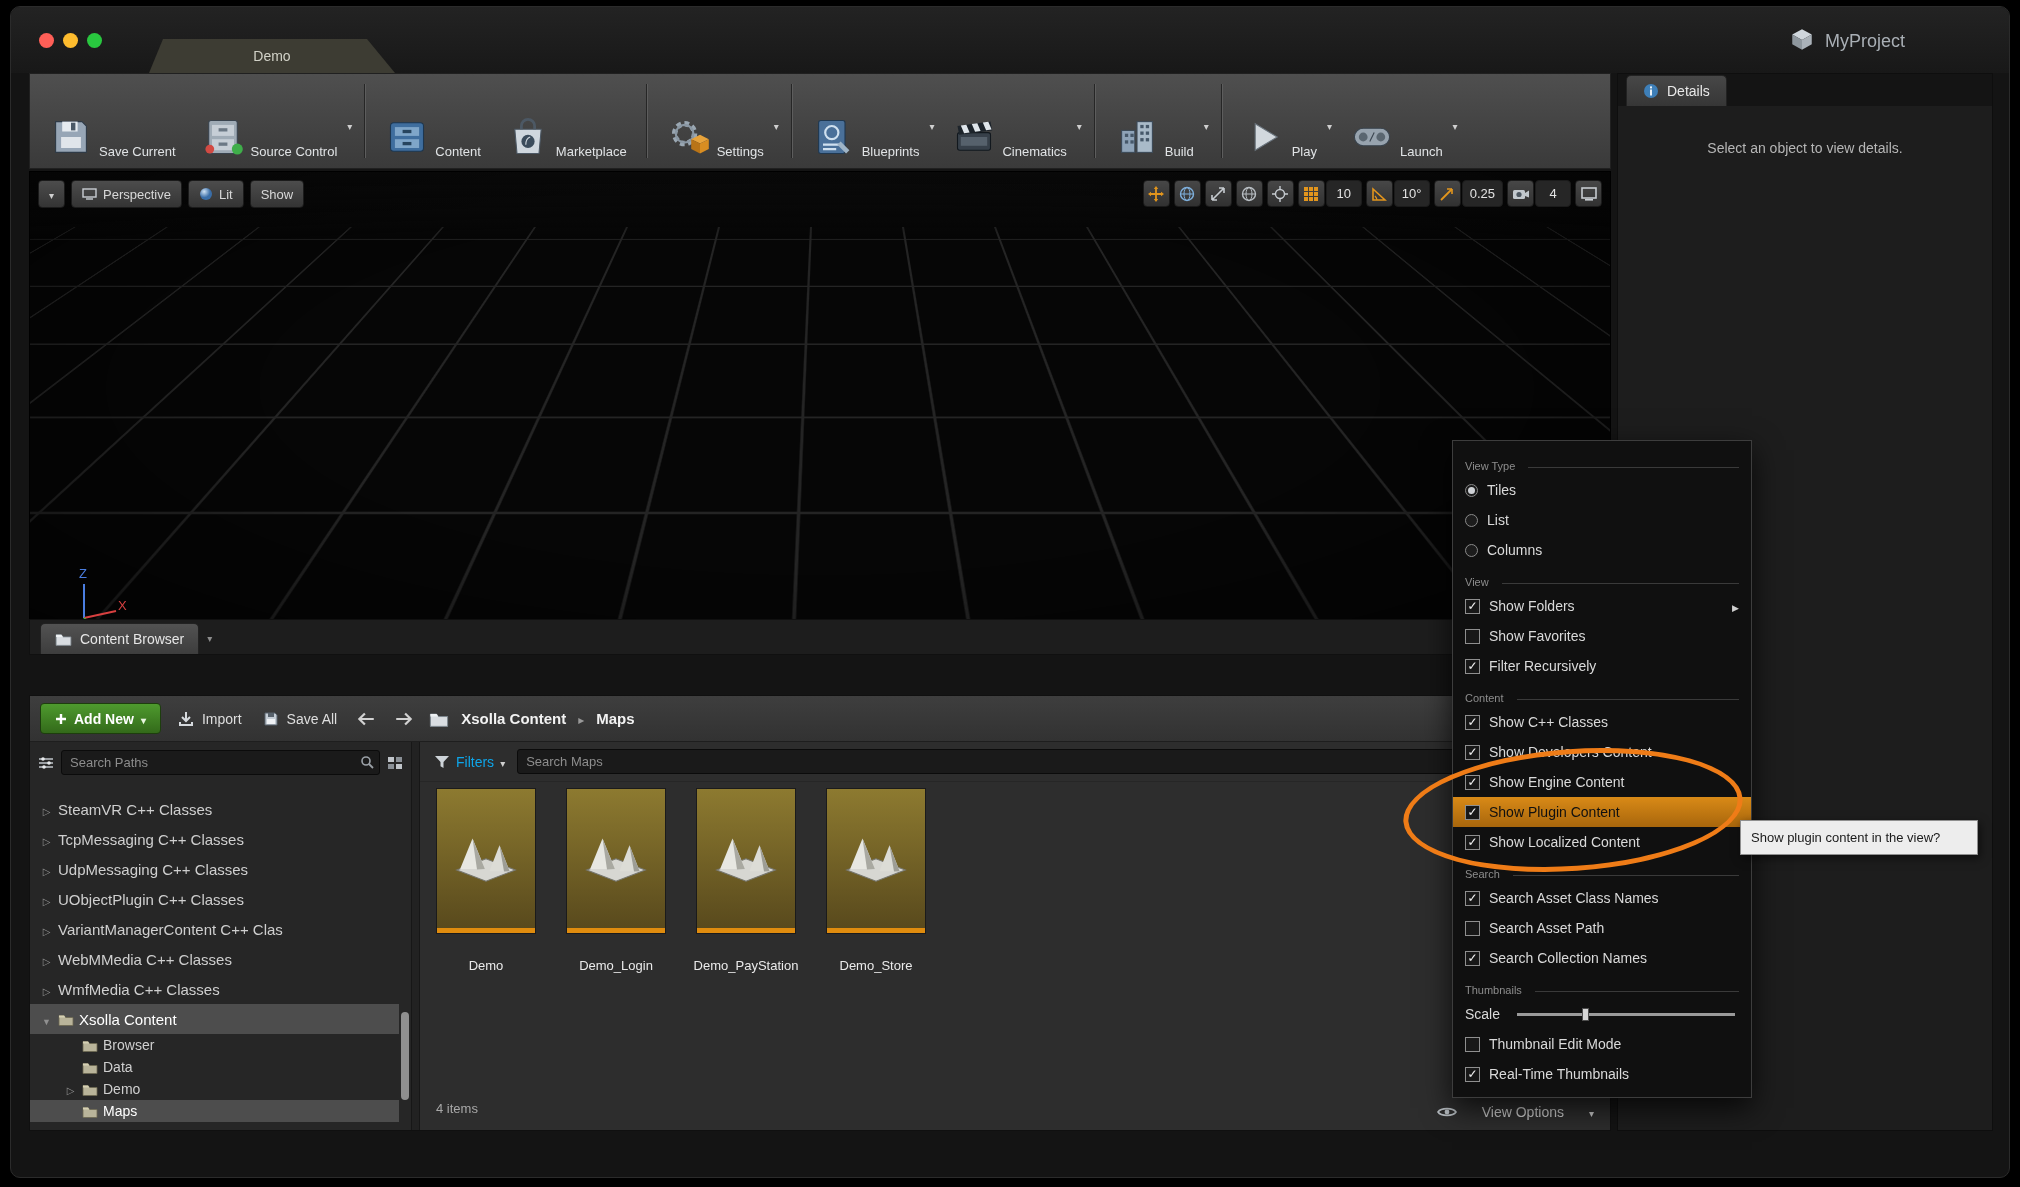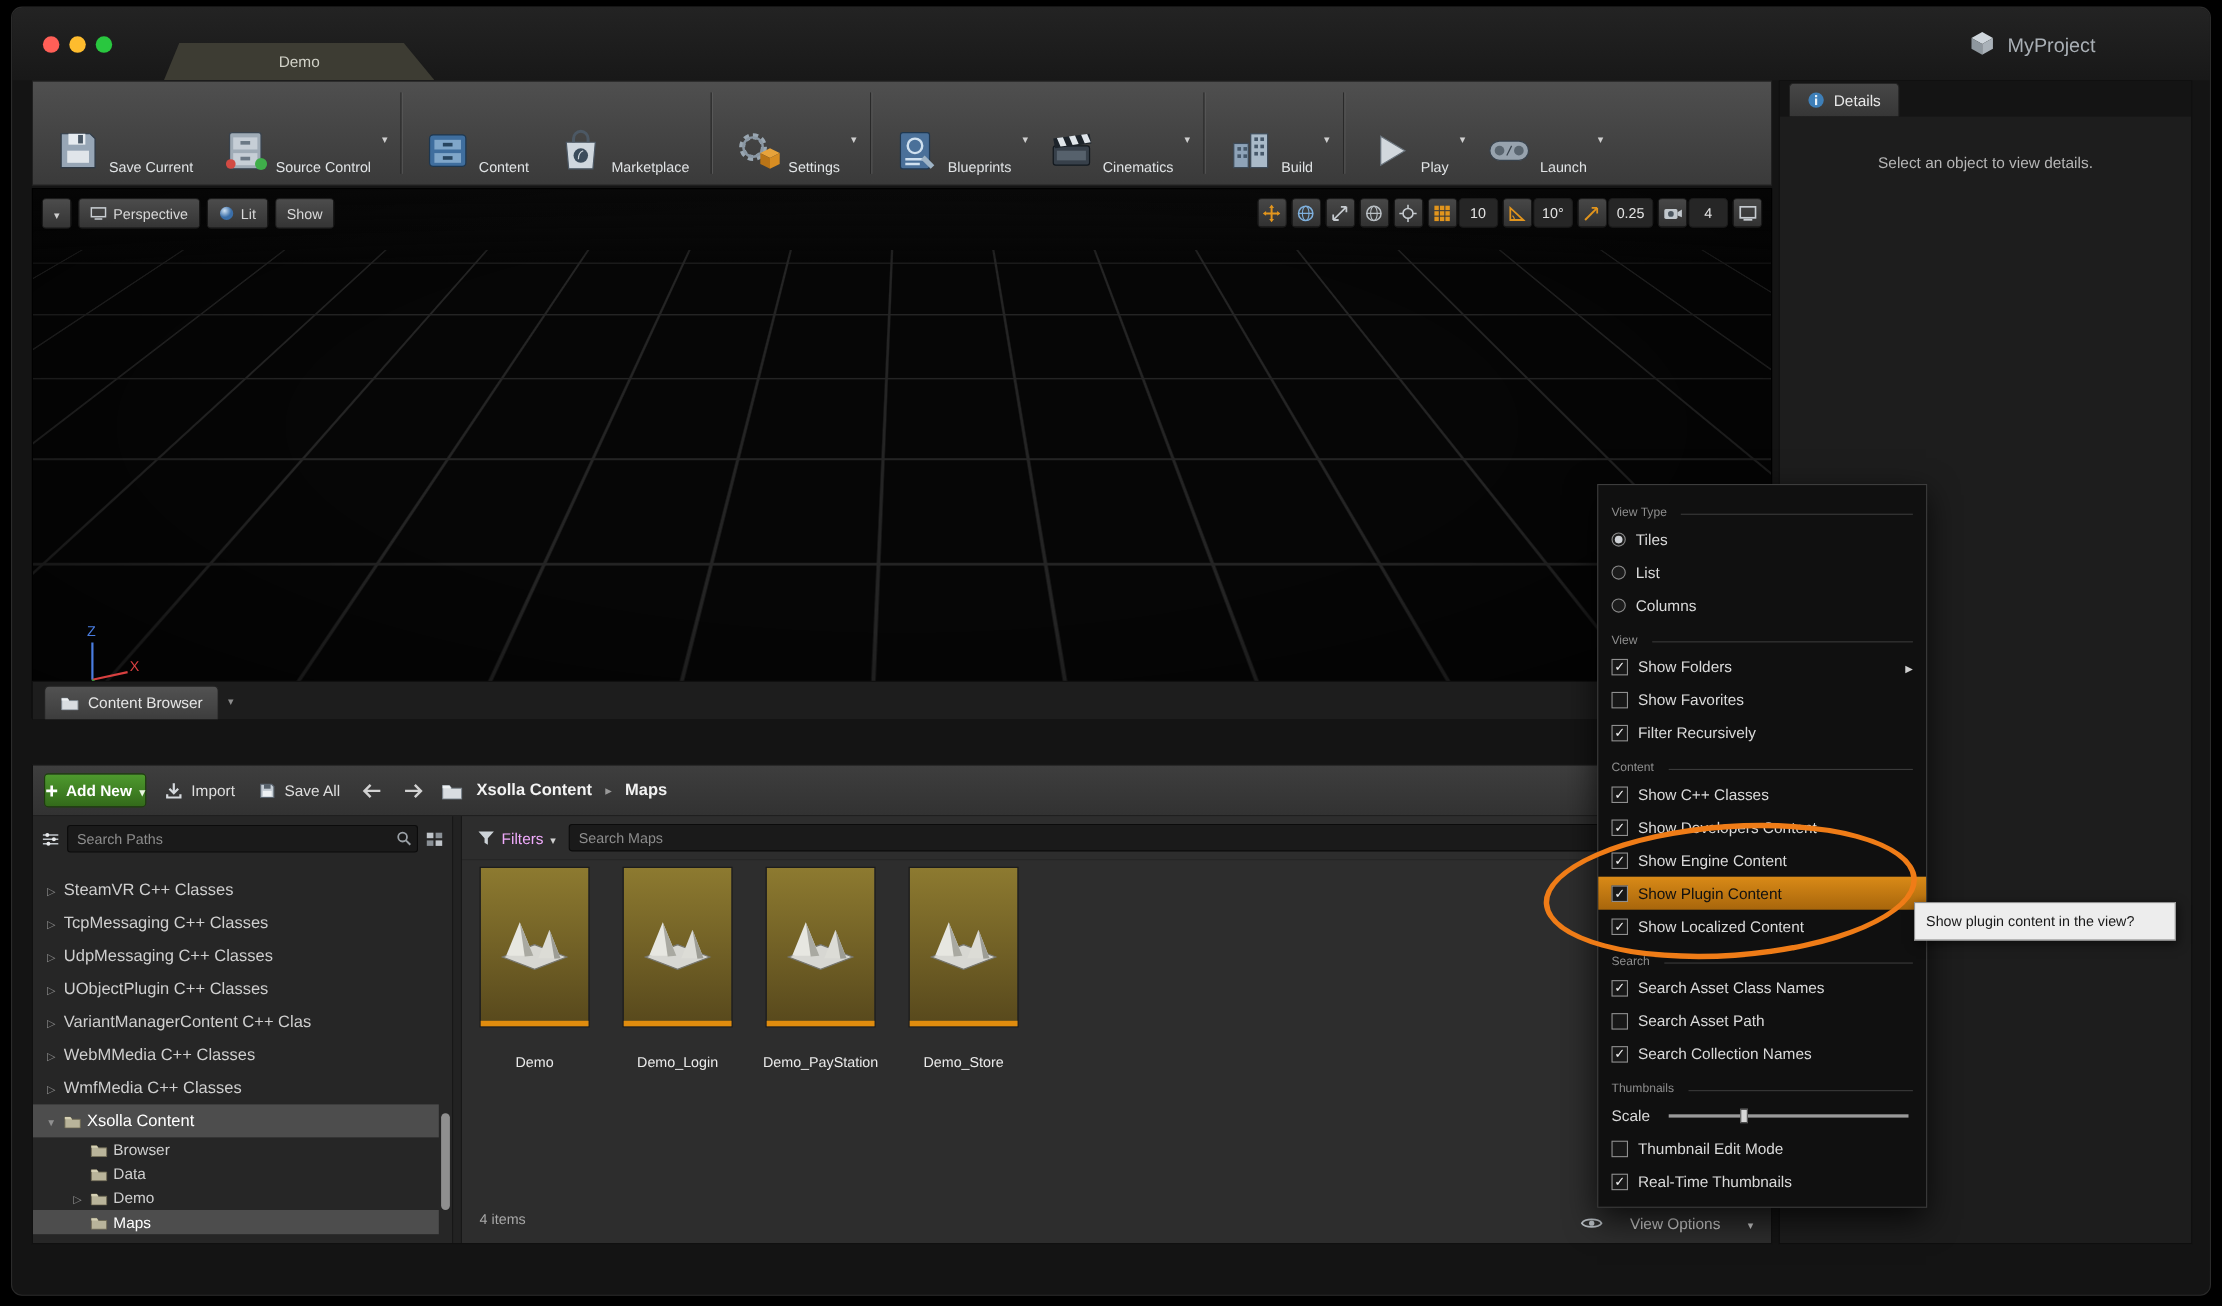--- a/index.html
+++ b/index.html
@@ -59,21 +59,21 @@
     border:1px solid #101010;display:flex;align-items:flex-end;padding-left:10px;gap:8px}
   #cb-tab{height:31px;background:linear-gradient(#525252,#3d3d3d);border:1px solid #222;border-bottom:none;
     border-radius:5px 5px 0 0;display:flex;align-items:center;gap:8px;padding:0 14px;color:#e6e6e6;font-size:14px}
   #cb-tab-caret{color:#8d8d8d;padding-bottom:8px}
   #cb-tab-caret::after{content:"▾";font-size:10px}
 
   #cb-panel{position:absolute;left:18px;top:688px;width:1582px;height:436px;background:#2b2b2b;border:1px solid #101010}
   #cb-toolbar{height:46px;background:linear-gradient(#3e3e3e,#323232);border-bottom:1px solid #1e1e1e;
     display:flex;align-items:center;gap:12px;padding:0 10px}
   #add-new-btn{height:31px;background:linear-gradient(var(--add_green,#4e9a2e),#336a1a);border:1px solid #1d3e0d;
-    border-radius:4px;color:#fff;font-size:14px;font-weight:bold;display:flex;align-items:center;gap:7px;padding:0 0}
+    border-radius:4px;color:#fff;font-size:14px;font-weight:bold;display:flex;align-items:center;gap:7px;padding:0 14px}
   #add-new-btn .caret{color:#e8f5e0}
   .cb-tbtn{display:flex;align-items:center;gap:7px;color:#dedede;font-size:14px;padding:0 4px}
   .nav-btn{display:flex;align-items:center;padding:0 3px}
   .crumb{color:#f2f2f2;font-size:15px;font-weight:bold}
   .crumb-sep::after{content:"▸";color:#9a9a9a;font-size:12px}
 
   #cb-body{position:absolute;left:0;top:46px;right:0;bottom:0;display:flex}
   #cb-sources{width:382px;background:#262626;border-right:1px solid #171717;position:relative}
   .src-search{display:flex;align-items:center;gap:7px;padding:8px 8px 4px}
   .search-wrap{flex:1;position:relative}
@@ -88,21 +88,21 @@
   .tree-row.sel{background:#4d4d4d;color:#fff}
   .exp{width:13px;flex:none;color:#909090;text-align:center}
   .exp.col::after{content:"▷";font-size:10px}
   .exp.open::after{content:"▼";font-size:9px}
   .tree-folder{flex:none;display:flex}
   #src-scrollbar{position:absolute;right:2px;top:270px;width:8px;height:88px;background:#8f8f8f;border-radius:4px}
 
   #cb-splitter{width:8px;background:#222;border-right:1px solid #171717}
   #cb-assets{flex:1;position:relative;background:#2d2d2d}
   #cb-filterrow{height:40px;display:flex;align-items:center;gap:12px;padding:0 14px;border-bottom:1px solid #262626}
-  #filters-btn{display:flex;align-items:center;gap:6px;color:#f0abfc;font-size:14px}
+  #filters-btn{display:flex;align-items:center;gap:6px;color:#0ea5e9;font-size:14px}
   #filters-btn .caret{color:#cfcfcf}
   #asset-grid{position:absolute;left:16px;top:46px;display:flex;gap:30px}
   .tile{width:100px;display:flex;flex-direction:column;align-items:center}
   .thumb{width:100px;height:146px;background:linear-gradient(#8d7a30,#57481c);border:1px solid #1b1b1b;
     position:relative;display:flex;align-items:center;justify-content:center}
   .thumb .bar{position:absolute;left:0;right:0;bottom:0;height:5px;background:var(--tile_bar,#e08c0e)}
   .tile .name{margin-top:24px;font-size:13px;color:#eaeaea;text-align:center}
   #items-count{position:absolute;left:16px;bottom:14px;color:#a8a8a8;font-size:13px}
   #view-options-btn{position:absolute;right:16px;bottom:10px;display:flex;align-items:center;gap:25px;
     color:#cfcfcf;font-size:14px}

